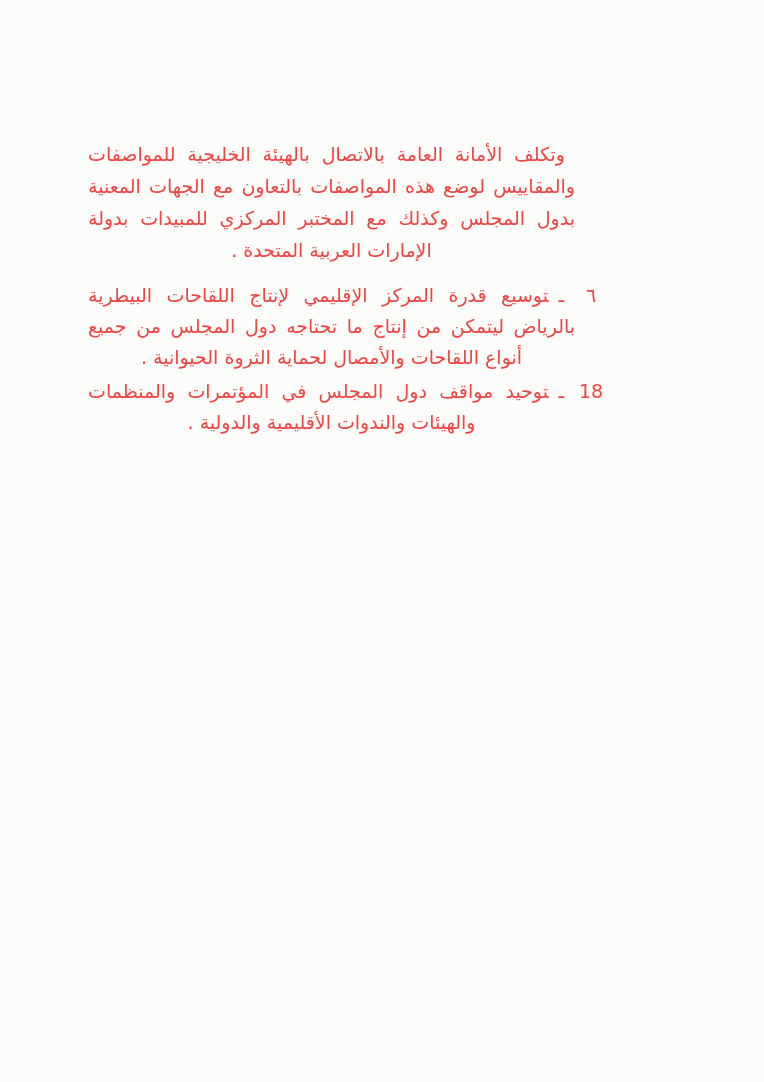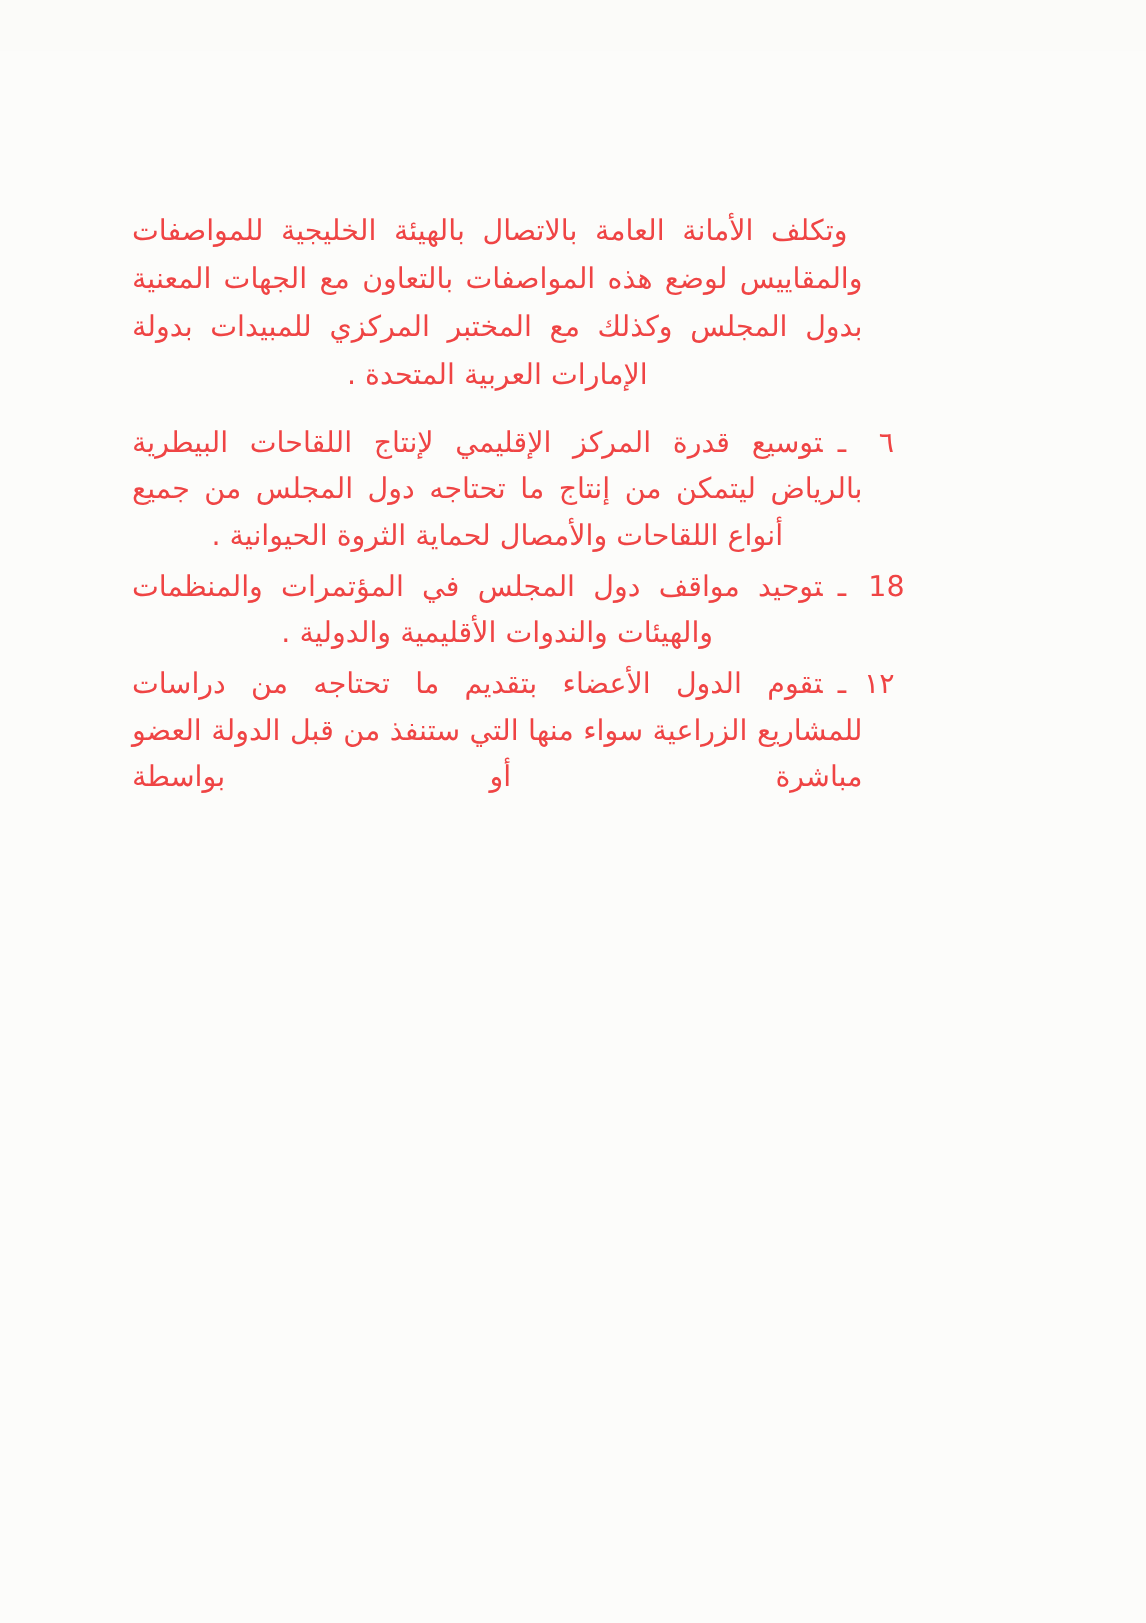--- a/index.html
+++ b/index.html
@@ -83,23 +83,20 @@
     </div>
 
 
 
 
 
     <div class="item">
       <span class="num">18</span><span class="dash">ـ</span><span class="txt">توحيد مواقف دول المجلس في المؤتمرات والمنظمات والهيئات والندوات الأقليمية والدولية .</span>
     </div>
 
-    <div class="item continues">
-      <span class="num">١٢</span><span class="dash">ـ</span><span class="txt">تقوم الدول الأعضاء بتقديم ما تحتاجه من دراسات للمشاريع الزراعية سواء منها التي ستنفذ من قبل الدولة العضو مباشرة أو بواسطة</span>
-    </div>
 
   </div>
 
   <div class="footer">
     <span class="pagenum">٣</span>
   </div>
 
 </div>
 
 </body></html>

